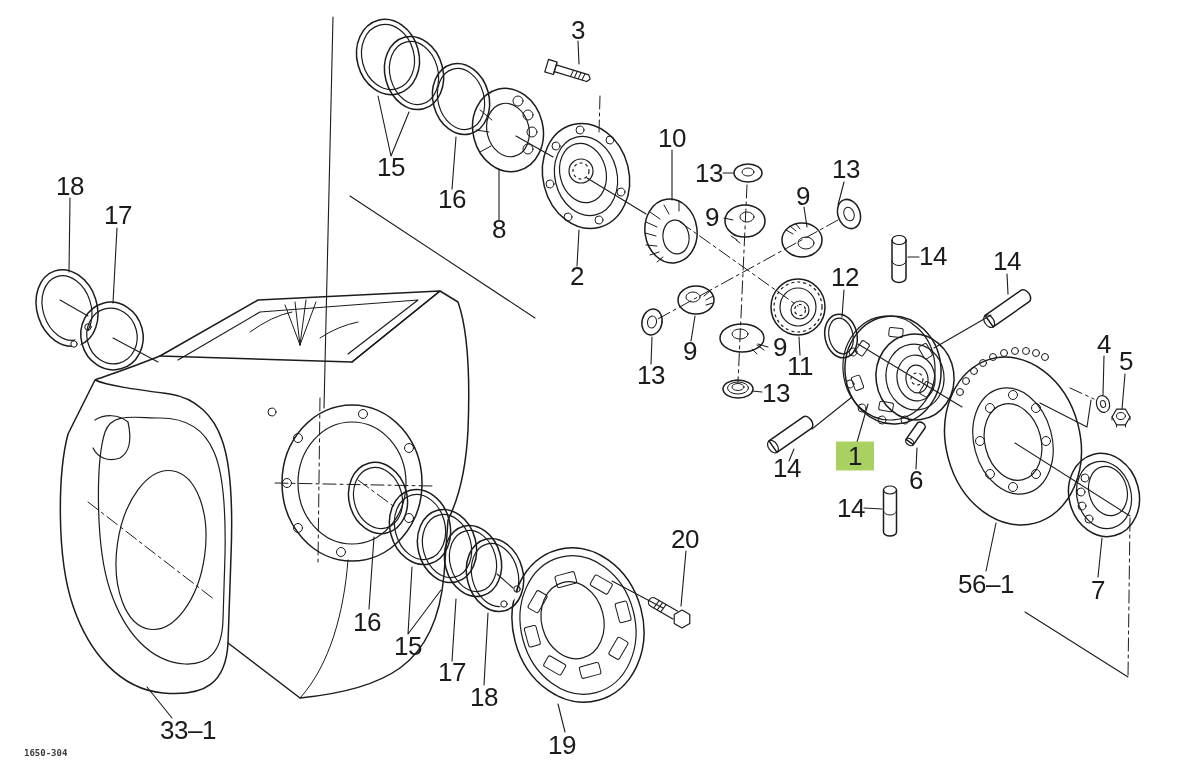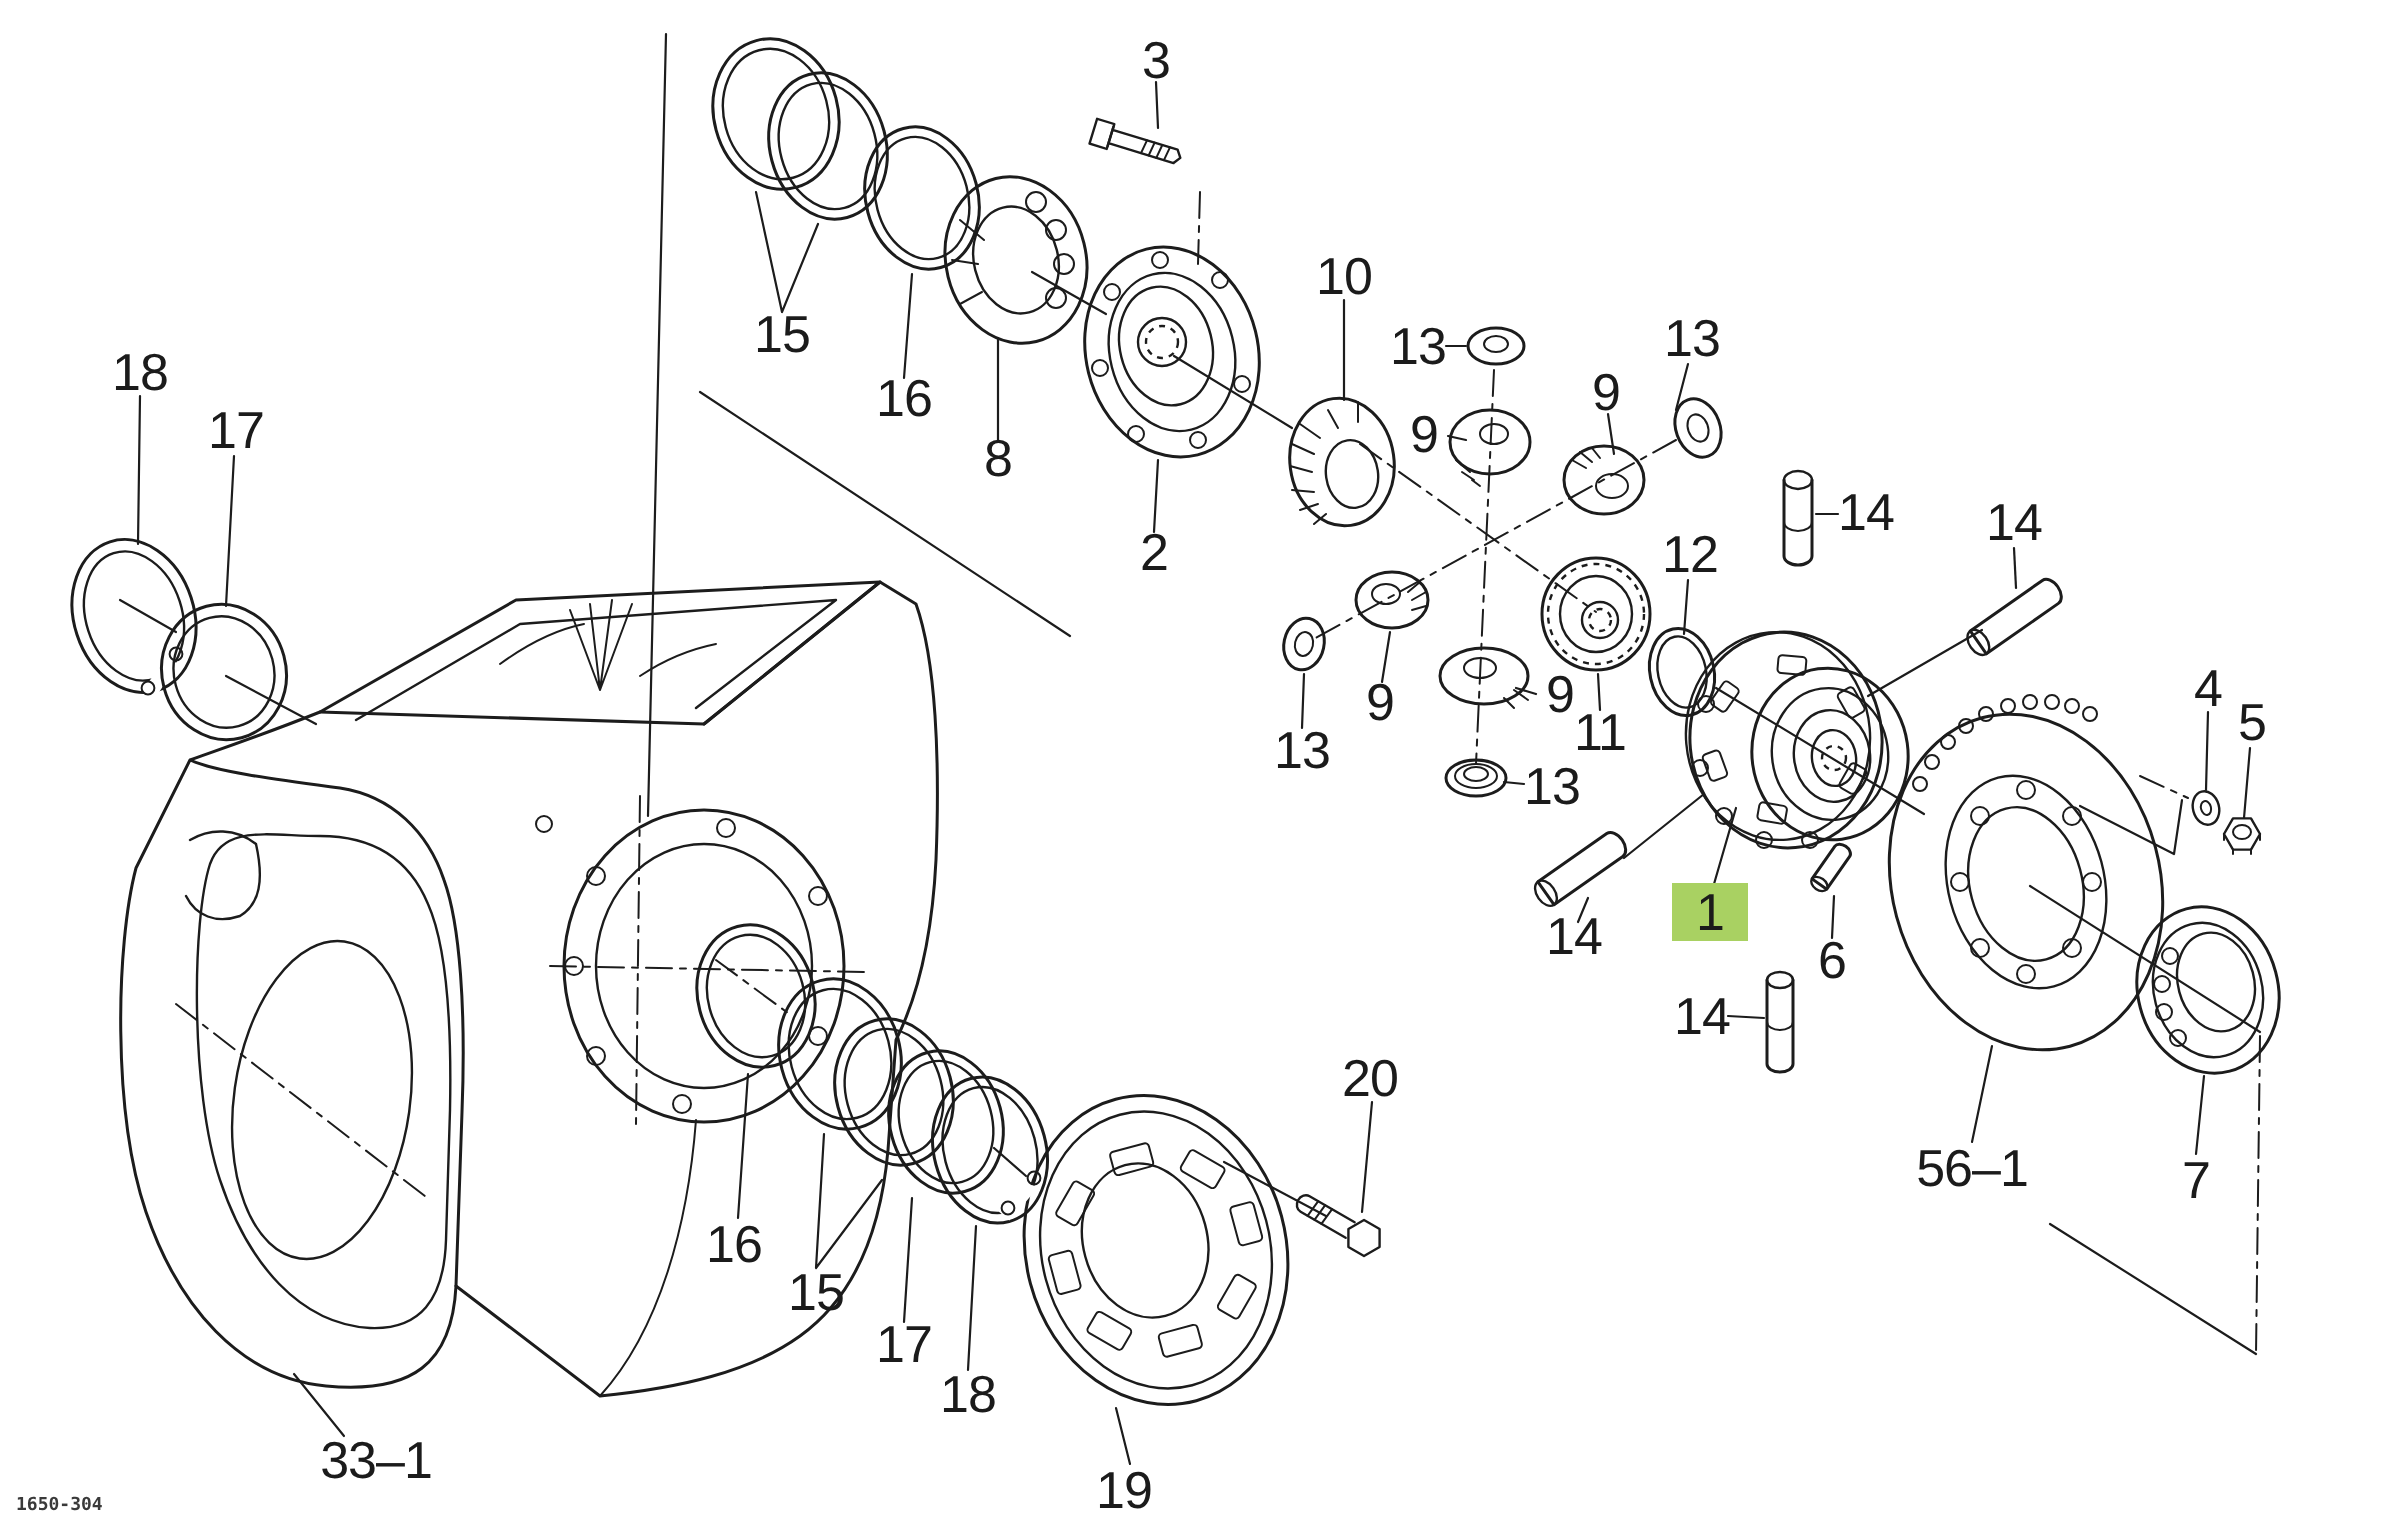--- a/index.html
+++ b/index.html
@@ -10,21 +10,21 @@
   .ln,.ln2,.thin,.leader,.dd{fill:none;stroke:#1c1c1c;stroke-linecap:round;stroke-linejoin:round;}
   .ln{stroke-width:1.5;}
   .ln2{stroke-width:1.2;}
   .thin{stroke-width:1.0;}
   .leader{stroke-width:1.1;}
   .dd{stroke-width:1.0;stroke-dasharray:13 4 3 4;}
   .teeth{fill:none;stroke:#1c1c1c;stroke-width:1.2;stroke-dasharray:3 3;}
   .gapmask{stroke:#ffffff;stroke-width:7;stroke-linecap:butt;}
   .callout{font:400 26px/1 "Liberation Sans",sans-serif;fill:#1b1b1b;
            text-anchor:middle;dominant-baseline:central;letter-spacing:-0.5px;}
-  .footer-code{position:absolute;left:8px;bottom:4px;font:700 9px "DejaVu Sans Mono",monospace;
+  .footer-code{position:absolute;left:24px;bottom:4px;font:700 9px "DejaVu Sans Mono",monospace;
                color:#3a3a3a;letter-spacing:0px;}
 </style>
 </head>
 <body>
 
 <div class="stage">
 <svg viewBox="0 0 1200 762" width="1200" height="762" xmlns="http://www.w3.org/2000/svg">
 
   <g>
 

